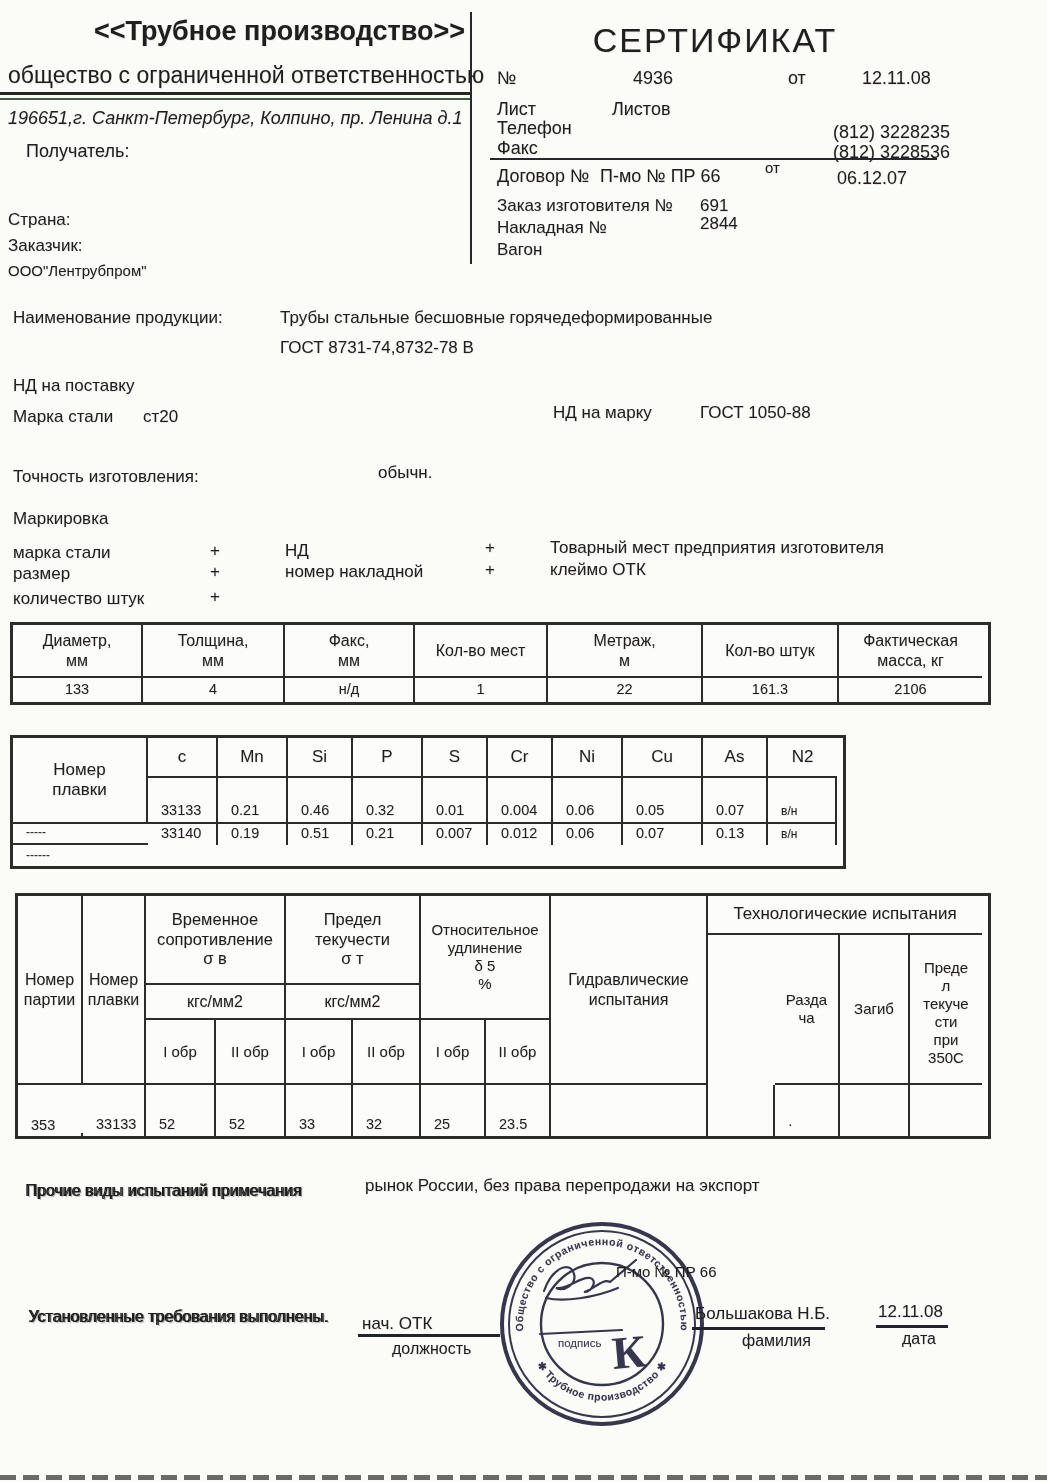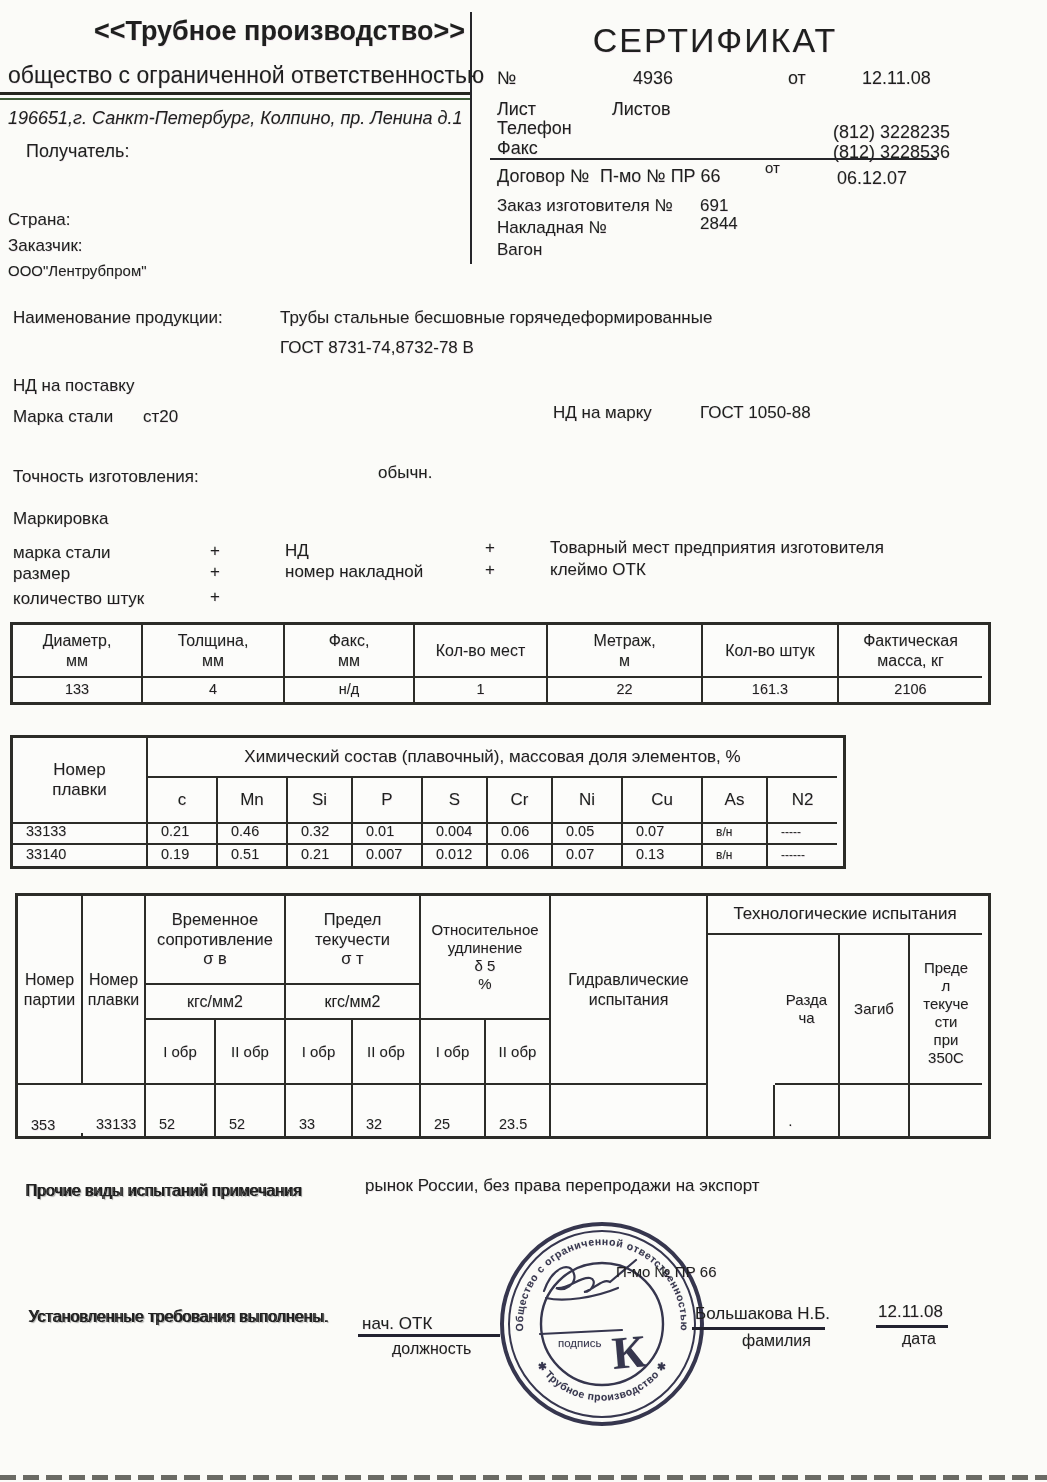--- a/index.html
+++ b/index.html
@@ -110,21 +110,20 @@
     <div class="c br" style="font-size:14.5px">н/д</div>
     <div class="c br" style="font-size:14.5px">1</div>
     <div class="c br" style="font-size:14.5px">22</div>
     <div class="c br" style="font-size:14.5px">161.3</div>
     <div class="c" style="font-size:14.5px">2106</div>
   </div>
 
   <div class="tbl" style="left:10px;top:735px;width:830px;grid-template-columns:135px 70px 70px 65px 70px 65px 65px 70px 80px 65px 69px;grid-template-rows:40px 46px 21px 21px;">
     <div class="c br bb f17" style="grid-row:1/3;grid-column:1;">Номер
 плавки</div>
-    <div class="c bb f17" style="grid-row:1;grid-column:2/12;">Химический состав (плавочный), массовая доля элементов, %</div>
     <div class="c br bb f17">с</div>
     <div class="c br bb f17">Mn</div>
     <div class="c br bb f17">Si</div>
     <div class="c br bb f17">P</div>
     <div class="c br bb f17">S</div>
     <div class="c br bb f17">Cr</div>
     <div class="c br bb f17">Ni</div>
     <div class="c br bb f17">Cu</div>
     <div class="c br bb f17">As</div>
     <div class="c bb f17">N2</div>

